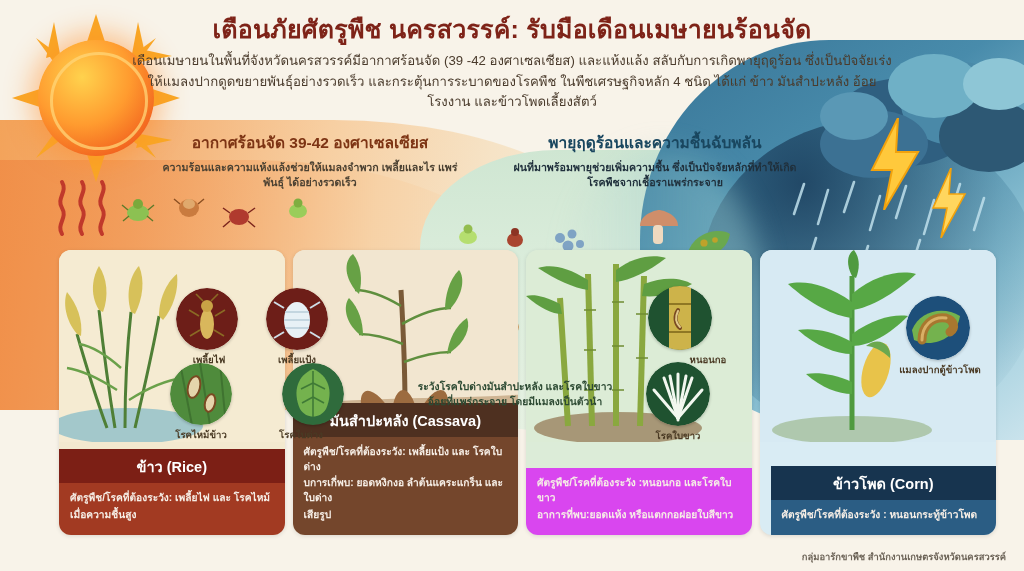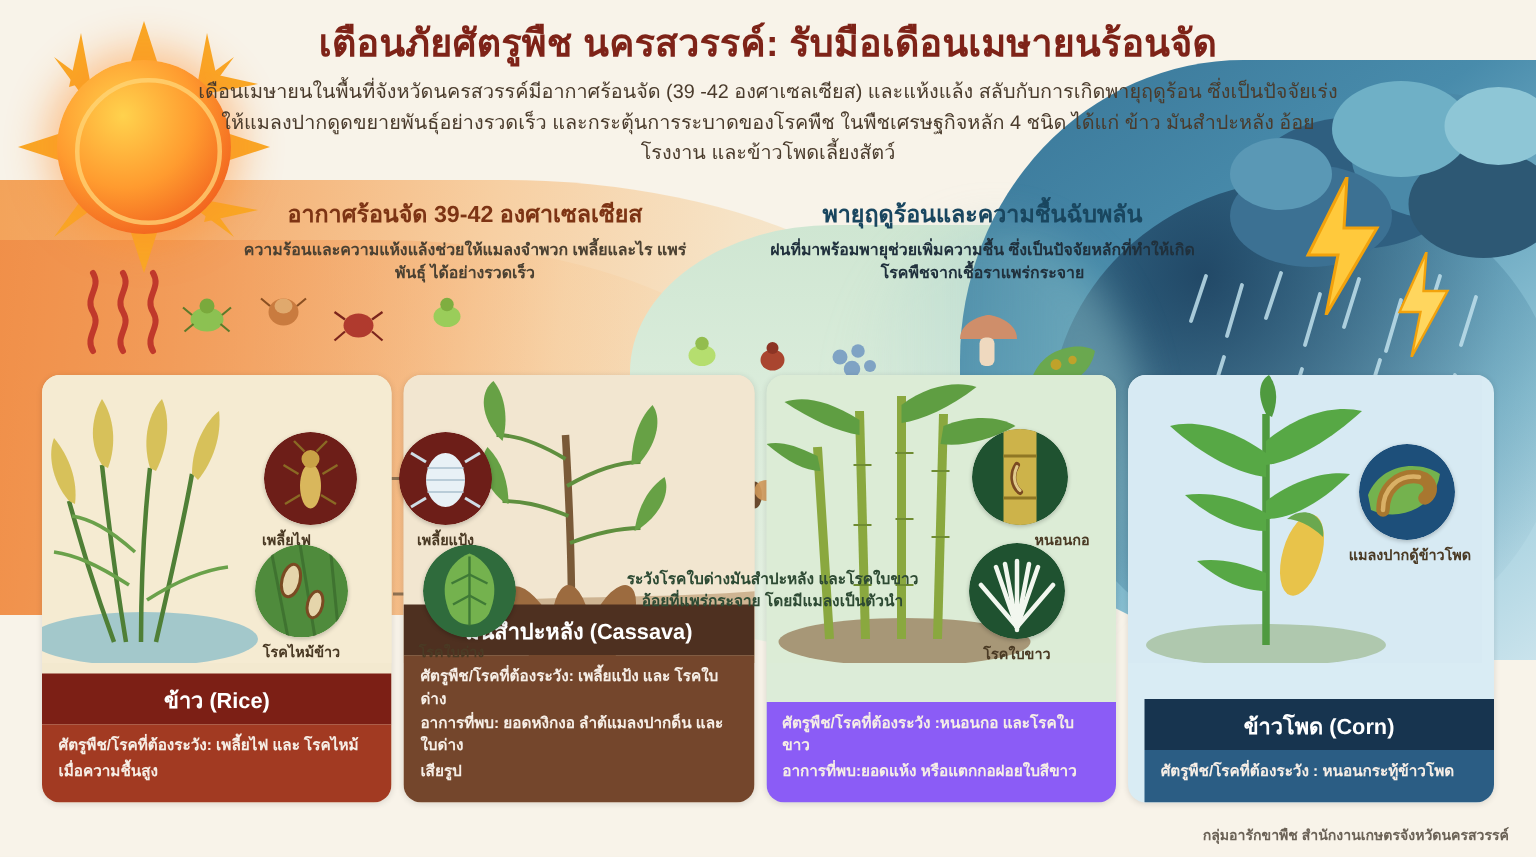--- a/index.html
+++ b/index.html
@@ -107,29 +107,29 @@
     position:relative;text-align:center;padding:6px 4px 5px 4px;
     font-size:14.5px;font-weight:700;color:#fff;z-index:4;
   }
   .panel-body{
     position:relative;padding:7px 11px 12px 11px;z-index:4;
     font-size:10.2px;line-height:1.5;color:#f6eee6;font-weight:600;
   }
   .panel-body div{margin:0 0 1px 0;}
 
   
-  .p-rice{background:#f3e9cf;}
+  .p-rice{background:#f3e9cf;margin-left:31px;}
   .p-rice .panel-head{background:#7c1f15;}
   .p-rice .panel-body{background:#a23a22;}
   .p-cassava{background:#f0e2cd;}
   .p-cassava .panel-head{background:#4e3020;}
   .p-cassava .panel-body{background:#74462c;}
   .p-cane{background:#dcecd8;}
   .p-cane .panel-head{background:#1f5230;}
-  .p-cane .panel-body{background:#8b5cf6;}
+  .p-cane .panel-body{background:#d946ef;}
   .p-corn{background:#d9ecf4;padding-left:11px;}
   .p-corn .panel-head{background:#17344f;}
   .p-corn .panel-body{background:#2b5d84;}
 
   
   .bubble{
     position:absolute;border-radius:50%;overflow:hidden;z-index:26;
     box-shadow:0 1px 3px rgba(0,0,0,.22);
   }
   .bubble-label{
@@ -363,21 +363,21 @@
         </g>
         <g fill="#9c6b3f">
           <ellipse cx="86" cy="168" rx="13" ry="30" transform="rotate(-28 86 168)"></ellipse>
           <ellipse cx="112" cy="172" rx="13" ry="32" transform="rotate(-4 112 172)"></ellipse>
           <ellipse cx="138" cy="168" rx="13" ry="30" transform="rotate(24 138 168)"></ellipse>
         </g>
       </svg>
       <div class="panel-head">มันสำปะหลัง (Cassava)</div>
       <div class="panel-body">
         <div>ศัตรูพืช/โรคที่ต้องระวัง: เพลี้ยแป้ง และ โรคใบด่าง</div>
-        <div>อาการที่พบ: ยอดหงิกงอ ลำต้แมลงปากด็น และใบด่าง</div>
+        <div>บการเกี่พบ: ยอดหงิกงอ ลำต้นแคระแกร็น และใบด่าง</div>
         <div>เสียรูป</div>
       </div>
     </div>
 
     <div class="panel p-cane">
       <svg class="art" viewBox="0 0 236 192" preserveAspectRatio="none">
         <rect width="236" height="192" fill="#dcecd6"></rect>
         <ellipse cx="92" cy="178" rx="84" ry="16" fill="#8a6a44" opacity=".65"></ellipse>
         <g stroke="#8aa83f" stroke-width="6" fill="none">
           <path d="M66 176 L62 24"></path>
@@ -448,21 +448,21 @@
       <g stroke="#8a6a24" stroke-width="1.6">
           <line x1="27" y1="13" x2="20" y2="6"></line>
           <line x1="35" y1="13" x2="42" y2="6"></line>
       <line x1="23" y1="28" x2="13" y2="22"></line>
           <line x1="39" y1="28" x2="49" y2="22"></line>
       <line x1="24" y1="42" x2="14" y2="48"></line>
           <line x1="38" y1="42" x2="48" y2="48"></line>
         </g>
     </svg>
   </div>
-  <div class="bubble-label" style="left:146px;top:352px;">เพลี้ยไฟ</div>
+  <div class="bubble-label" style="left:164px;top:352px;">เพลี้ยไฟ</div>
 
   <div class="connector" style="left:140px;top:395px;width:34px;"></div>
   <div class="bubble" style="left:170px;top:363px;width:62px;height:62px;">
     <svg width="62" height="62" viewBox="0 0 62 62">
       <circle cx="31" cy="31" r="31" fill="#4f8b3c"></circle>
       <g stroke="#3f7330" stroke-width="2">
           <line x1="10" y1="0" x2="22" y2="62"></line>
           <line x1="30" y1="0" x2="40" y2="62"></line>
           <line x1="50" y1="0" x2="56" y2="62"></line>
         </g>

